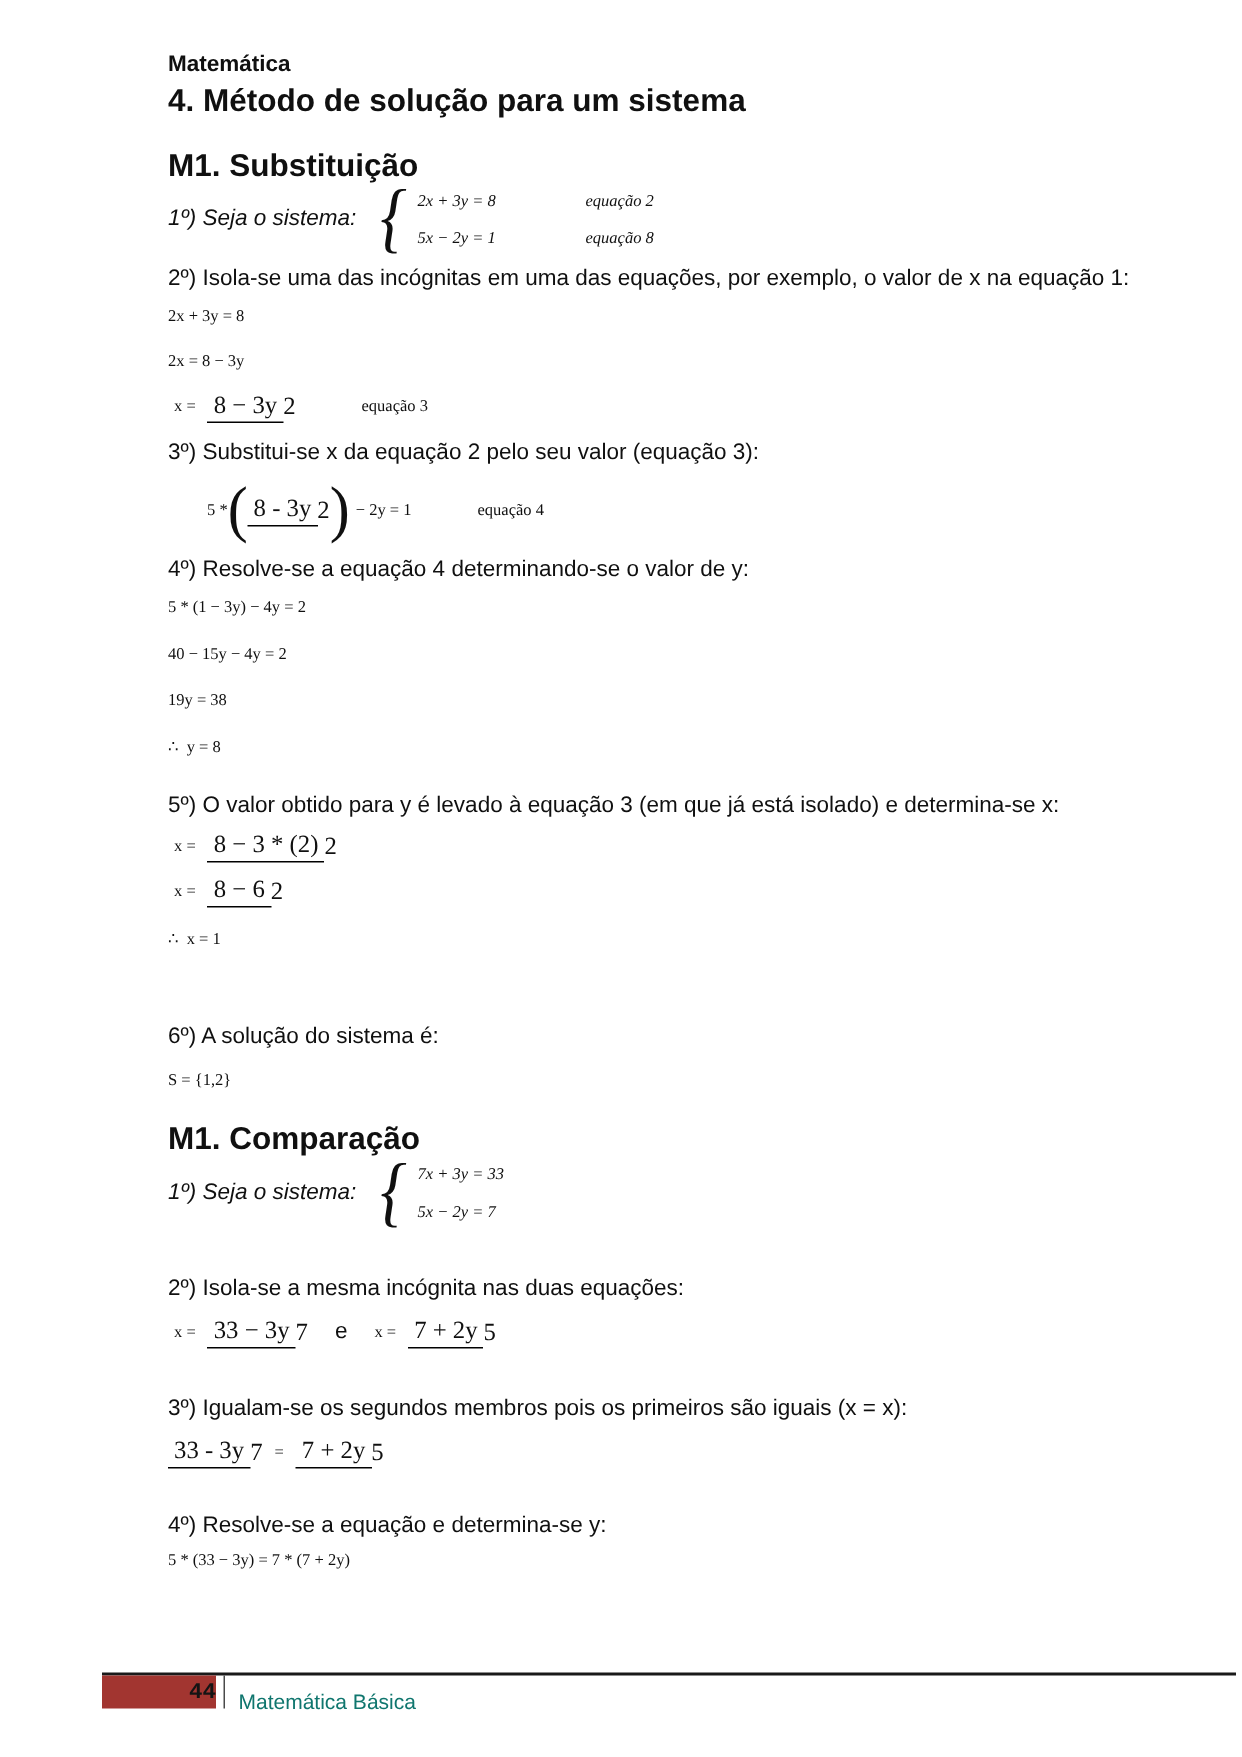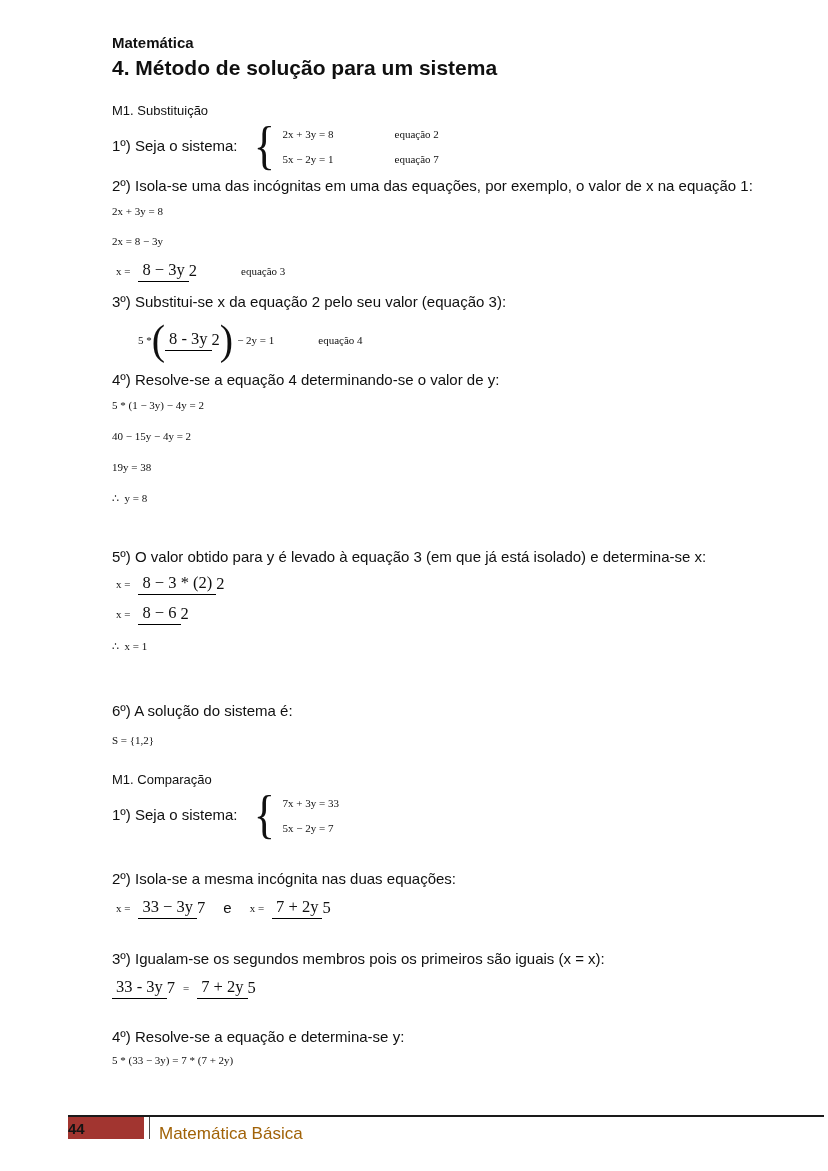--- a/index.html
+++ b/index.html
@@ -5,63 +5,63 @@
   html, body { margin:0; padding:0; }
   body { width:828px; height:1171px; background:#ffffff; }
   .page {
     position:relative; width:828px; height:1171px; background:#ffffff;
     font-family:"Liberation Sans", sans-serif; color:#101010; overflow:hidden;padding-left:34px;
   }
   .content { padding:34px 44px 0 78px; }
 
   .kicker { font-size:15px; font-weight:700; line-height:18px; }
   .title  { font-size:21px; font-weight:700; line-height:26px; margin-top:3px; margin-bottom:20px; }
-  .method-heading { font-size:13px; font-weight:400; line-height:19px; }
+  .method-heading { font-size:21px; font-weight:700; line-height:19px; }
 
   .step-label { font-size:15px; line-height:20px; white-space:pre-wrap; }
 
   .math { font-family:"Liberation Serif", serif; font-size:11px; line-height:22px; white-space:pre; }
   .mathline { margin-top:8px; }
   .tag { margin-left:44px; }
 
   .frac { display:inline-flex; flex-direction:row; align-items:flex-start;
           font-family:"Liberation Serif", serif; font-size:16.5px; line-height:20px; }
   .frac .num { padding:0 4px 1px; border-bottom:1px solid #000; white-space:pre; }
   .frac .den { padding-top:1px; white-space:pre; }
 
   .hrow { display:flex; align-items:center; }
   .hrow .math { line-height:20px; }
 
-  .sysrow { display:flex; align-items:center; margin-top:2px; }
+  .sysrow { display:flex; align-items:center; margin-top:2px;font-style:italic; }
   .brace { font-family:"Liberation Serif", serif; font-size:52px; font-weight:400;
            line-height:48px; transform:scaleX(0.85); margin-left:14px; }
   .eqcol { margin-left:6px; display:flex; flex-direction:column; gap:3px; }
   .eqrow { display:flex; }
   .eqrow .formula { width:112px; }
 
   .bigparen { font-family:"Liberation Serif", serif; font-size:40px; line-height:40px;
               font-weight:400; transform:scaleY(1.05); }
 
   .ind26 { margin-left:26px; }
   .ind4  { margin-left:4px; }
 
   .mt2{margin-top:2px} .mt4{margin-top:4px} .mt6{margin-top:6px} .mt8{margin-top:8px}
   .mt9{margin-top:9px} .mt10{margin-top:10px} .mt28{margin-top:28px} .mt30{margin-top:30px}
-  .mt34{margin-top:19px} .mt38{margin-top:38px} .mt44{margin-top:44px}
+  .mt34{margin-top:19px} .mt38{margin-top:18px} .mt44{margin-top:44px}
 
   .gap8 { margin-left:8px; } .gap18 { margin-left:18px; }
 
   .footer { position:absolute; left:68px; right:38px; bottom:32px; }
   .footer-rule { border-top:2px solid #1a1a1a; }
   .footer-row { display:flex; align-items:center; height:22px; }
   .pagebox { width:76px; height:22px; background:#a23530; color:#141414;
-             display:flex; align-items:center; justify-content:flex-start;
-             font-family:Liberation Sans, sans-serif; font-size:15px; font-weight:700; }
+             display:flex; align-items:center; justify-content:flex-end;
+             font-family:Liberation Mono, monospace; font-size:15px; font-weight:700; }
   .footer-divider { width:1px; height:22px; background:#4a4a4a; margin-left:5px; }
-  .booktitle { font-size:17px; margin-left:9px; color:#a16207;margin-top:12px; }
+  .booktitle { font-size:14px; margin-left:9px; color:#0f766e;margin-top:12px; }
 </style>
 </head>
 <body>
 
 <div class="page">
   <div class="content">
 
     <div class="kicker">Matemática</div>
     <div class="title">4. Método de solução para um sistema</div>
 
@@ -70,21 +70,21 @@
     <div class="sysrow">
       <span class="step-label">1º) Seja o sistema:</span>
       <span class="brace">{</span>
       <div class="eqcol">
         <div class="eqrow">
           <span class="math formula">2x + 3y = 8</span>
           <span class="math">equação 2</span>
         </div>
         <div class="eqrow">
           <span class="math formula">5x − 2y = 1</span>
-          <span class="math">equação 7</span>
+          <span class="math">equação 8</span>
         </div>
       </div>
     </div>
 
     <div class="step-label mt6">2º) Isola-se uma das incógnitas em uma das equações, por exemplo, o valor de x na equação 1:</div>
     <div class="math mathline mt4">2x + 3y = 8</div>
     <div class="math mathline">2x = 8 − 3y</div>
     <div class="hrow mathline ind4">
       <span class="math">x =</span>
       <span class="frac gap8">

